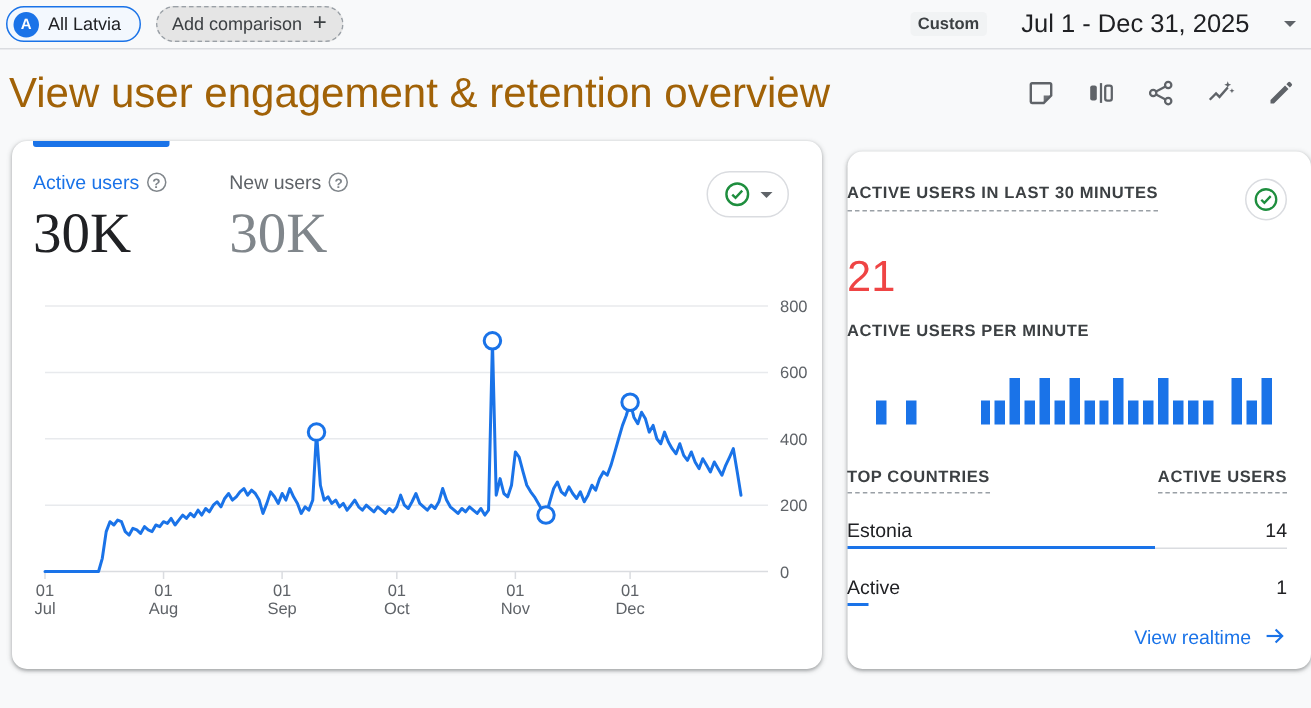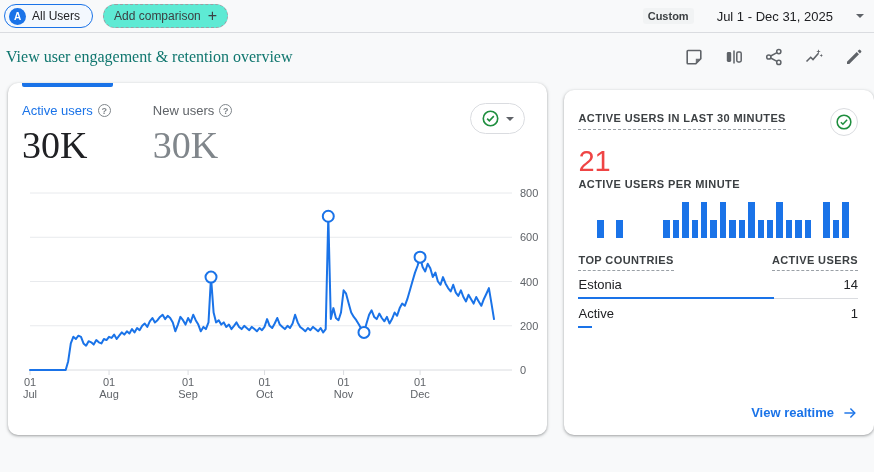--- a/index.html
+++ b/index.html
@@ -12,45 +12,45 @@
   }
   
   .topbar {
     height:33px; display:flex; align-items:center; justify-content:space-between;
     padding:0 10px 0 4px; border-bottom:1px solid #dadce0;
   }
   .chips { display:flex; align-items:center; gap:10px; }
   .chip {
     display:flex; align-items:center; gap:6px; height:24px;
     border-radius:13px; padding:0 12px 0 4px; font-size:12px; cursor:pointer;
-    background:#5eead4;
+    background:#e5e5e5;
   }
   .chip-blue { border:1.5px solid #1a73e8; background:#f3f8fe; color:#202124; }
   .chip-badge {
     width:17px; height:17px; border-radius:50%; background:#1a73e8; color:#fff;
     font-size:10px; font-weight:bold; display:flex; align-items:center; justify-content:center;
   }
   .chip-dashed { border:1px dashed #9aa0a6; color:#3c4043; padding:0 10px; gap:7px; }
   .chip-dashed .plus { font-size:16px; color:#3c4043; line-height:1; }
   .daterange { display:flex; align-items:center; gap:23px; cursor:pointer; }
   .custom-badge {
     background:#f1f3f4; color:#3c4043; font-size:11px; font-weight:bold;
     padding:2px 5px; border-radius:3px;
   }
-  .date-text { font-size:13px; font-weight:500; color:#202124; }
+  .date-text { font-size:17px; font-weight:500; color:#202124; }
   .caret {
     width:0; height:0; border-left:4px solid transparent; border-right:4px solid transparent;
     border-top:4.5px solid #5f6368; display:inline-block;
   }
   
   .titlebar {
     display:flex; align-items:center; justify-content:space-between;
     padding:13px 10px 10px 6px;
   }
-  .titlebar h1 { font-size:16px; font-weight:normal; color:#0f766e;font-family:Liberation Serif, serif; }
+  .titlebar h1 { font-size:28px; font-weight:normal; color:#a16207; }
   .actions { display:flex; align-items:center; gap:19px; }
   .icon-btn { width:21px; height:21px; cursor:pointer; color:#5f6368; display:flex; align-items:center; justify-content:center; }
   .icon-btn svg { width:20px; height:20px; }
   
   .content { display:flex; align-items:flex-start; padding:6px 0 0 8px; gap:17px; }
   .card {
     background:#fff; border-radius:10px;
     box-shadow:0 1px 2px rgba(60,64,67,.3), 0 1px 3px 1px rgba(60,64,67,.15);
   }
   .card-left { position:relative; width:552px; height:352px; overflow:hidden; }
@@ -72,21 +72,21 @@
   .metric-value.gray { color:#80868b; }
   .status-pill {
     margin-left:auto; margin-right:8px; display:flex; align-items:center; gap:6px;
     border:1px solid #dadce0; border-radius:16px; height:31px; padding:0 10px;
     background:#fff; cursor:pointer;
   }
   #line-chart-svg { position:absolute; left:0; top:100px; }
   
   .card-right {
     width:316px; height:345px; margin-top:7px;
-    display:flex; flex-direction:column; padding:22px 16px 14px 14px;
+    display:flex; flex-direction:column; padding:22px 16px 14px 0;gap:13px;
   }
   .rt-header { display:flex; align-items:flex-start; justify-content:space-between; }
   .rt-label {
     font-size:11px; font-weight:bold; color:#3c4043; letter-spacing:.4px;
     border-bottom:1px dashed #9aa0a6; padding-bottom:5px; cursor:default;
   }
   .check-badge {
     width:28px; height:28px; border:1px solid #dadce0; border-radius:50%;
     display:flex; align-items:center; justify-content:center; margin-top:-4px; background:#fff;
   }
@@ -104,33 +104,33 @@
     border-bottom:1px dashed #9aa0a6; padding-bottom:4px;
   }
   .country-row {
     position:relative; display:flex; justify-content:space-between; align-items:center;
     height:28px; border-bottom:1px solid #dadce0; font-size:13px; color:#202124;
   }
   .country-row .cbar {
     position:absolute; left:0; bottom:-1px; height:2.5px; background:#1a73e8;
   }
   .rt-link {
-    margin-top:auto; align-self:flex-end; display:flex; align-items:flex-start; gap:8px;
-    color:#1a73e8; font-size:13px; font-weight:700; cursor:pointer;
+    margin-top:auto; align-self:flex-end; display:flex; align-items:flex-end; gap:8px;
+    color:#1a73e8; font-size:13px; font-weight:400; cursor:pointer;
   }
   svg text { font-family:"Liberation Sans", sans-serif; }
 </style>
 </head>
 <body>
 
 <header class="topbar">
   <div class="chips">
     <div class="chip chip-blue">
       <span class="chip-badge">A</span>
-      <span>All Users</span>
+      <span>All Latvia</span>
     </div>
     <div class="chip chip-dashed">
       <span>Add comparison</span>
       <span class="plus">+</span>
     </div>
   </div>
   <div class="daterange">
     <span class="custom-badge">Custom</span>
     <span class="date-text">Jul 1 - Dec 31, 2025</span>
     <span class="caret"></span>

